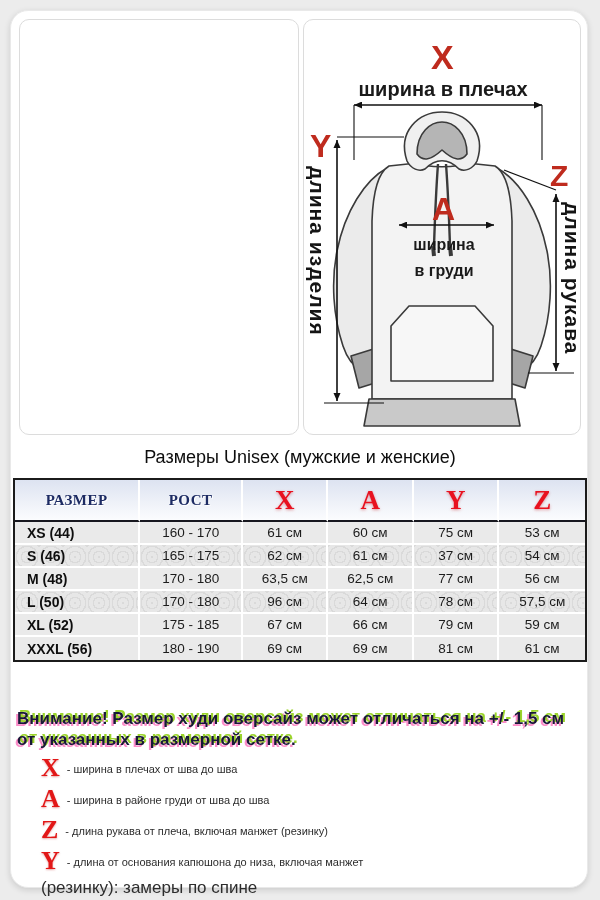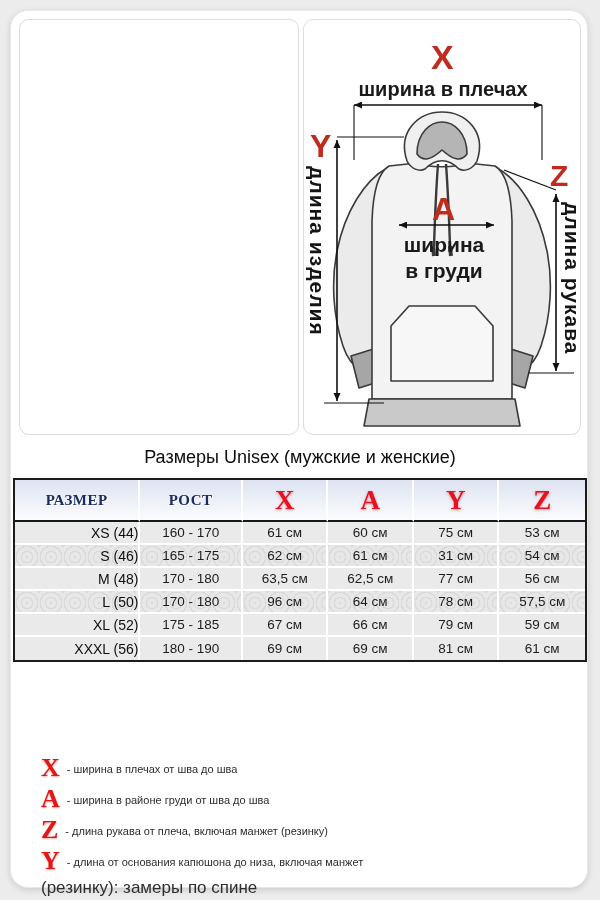--- a/index.html
+++ b/index.html
@@ -43,21 +43,21 @@
     border-right:2px solid #fff; border-bottom:2px solid #17171f; vertical-align:middle;margin-left:28px;
   }
   table.size th:last-child, table.size td:last-child { border-right:none; }
   th.word { font-family:"Liberation Serif", serif; font-size:15px; font-weight:bold;
             color:#1d2b63; text-shadow:1px 1px 0 rgba(255,255,255,.95); letter-spacing:.5px; }
   th.letter { font-family:"Liberation Serif", serif; font-size:27px; font-weight:bold;
               color:#e8111f; text-shadow:0 1px 3px rgba(190,0,12,.4); }
   table.size td { height:23px; text-align:center; font-size:13.5px; color:#1c1c1c;
                   border-right:2px solid #fff; border-bottom:2px solid #fff; padding:2px 0; }
   table.size tr:last-child td { border-bottom:none; }
-  table.size td.rowlabel { text-align:right; padding-left:28px; font-weight:normal; font-size:14px; color:#0e0e0e; }
+  table.size td.rowlabel { text-align:left; padding-left:12px; font-weight:bold; font-size:14px; color:#0e0e0e; }
   table.size tbody tr.plain td { background-color:#eaeaea; }
   table.size tbody tr.rings td {
     background-color:#e7e7e7;
     background-image:repeating-radial-gradient(circle at 12px 12px,
       rgba(140,140,140,.14) 0 1.5px, rgba(0,0,0,0) 1.5px 5px);
     background-size:24px 24px;
   }
 
   
   .notice { position:absolute; left:6px; top:697px; width:556px;
@@ -135,21 +135,21 @@
       </g>
     </svg>
 
     <div class="mletter" style="left:127px; top:20px; font-size:34px;">X</div>
     <div class="mcap" style="left:0; top:58px; width:278px; text-align:center; font-size:20px;">ширина в плечах</div>
 
     <div class="mletter" style="left:6px; top:110px; font-size:32px;">Y</div>
     <div class="mcap vtext" style="left:1px; top:146px;">длина изделия</div>
 
     <div class="mletter" style="left:128px; top:173px; font-size:32px;">A</div>
-    <div class="mcap" style="left:70px; top:212px; width:140px; text-align:center; font-size:21px; line-height:26px;">
+    <div class="mcap" style="left:70px; top:212px; width:140px; text-align:center; font-size:16px; line-height:26px;">
       <span>ширина</span><br>
       <span>в груди</span>
     </div>
 
     <div class="mletter" style="left:246px; top:141px; font-size:30px;">Z</div>
     <div class="mcap vtext" style="left:256px; top:182px;">длина рукава</div>
   </div>
 
   <div class="tbl-title">Размеры Unisex (мужские и женские)</div>
 
@@ -180,21 +180,21 @@
           <td>61 см</td>
           <td>60 см</td>
           <td>75 см</td>
           <td>53 см</td>
         </tr>
         <tr class="rings">
           <td class="rowlabel">S (46)</td>
           <td>165 - 175</td>
           <td>62 см</td>
           <td>61 см</td>
-          <td>31 см</td>
+          <td>37 см</td>
           <td>54 см</td>
         </tr>
         <tr class="plain">
           <td class="rowlabel">M (48)</td>
           <td>170 - 180</td>
           <td>63,5 см</td>
           <td>62,5 см</td>
           <td>77 см</td>
           <td>56 см</td>
         </tr>
@@ -219,20 +219,21 @@
           <td>180 - 190</td>
           <td>69 см</td>
           <td>69 см</td>
           <td>81 см</td>
           <td>61 см</td>
         </tr>
       </tbody>
     </table>
   </div>
 
+  <div class="notice">Внимание! Размер худи оверсайз может отличаться на +/- 1,5 см от указанных в размерной сетке.</div>
 
   <div class="legend">
     <div class="legend-item">
       <span class="legend-letter">X</span><span class="legend-text">- ширина в плечах от шва до шва</span><span class="legend-text2"></span>
     </div>
     <div class="legend-item">
       <span class="legend-letter">A</span><span class="legend-text">- ширина в районе груди от шва до шва</span><span class="legend-text2"></span>
     </div>
     <div class="legend-item">
       <span class="legend-letter">Z</span><span class="legend-text">- длина рукава от плеча, включая манжет (резинку)</span><span class="legend-text2"></span>

